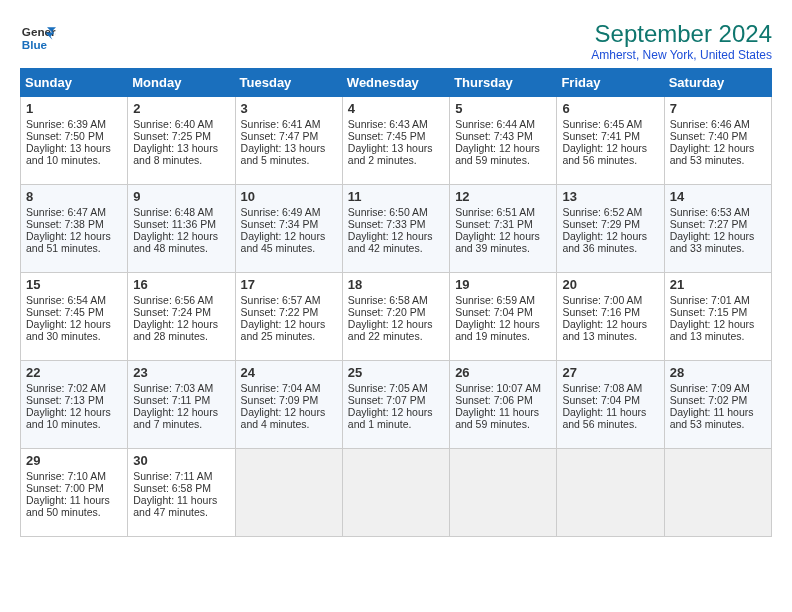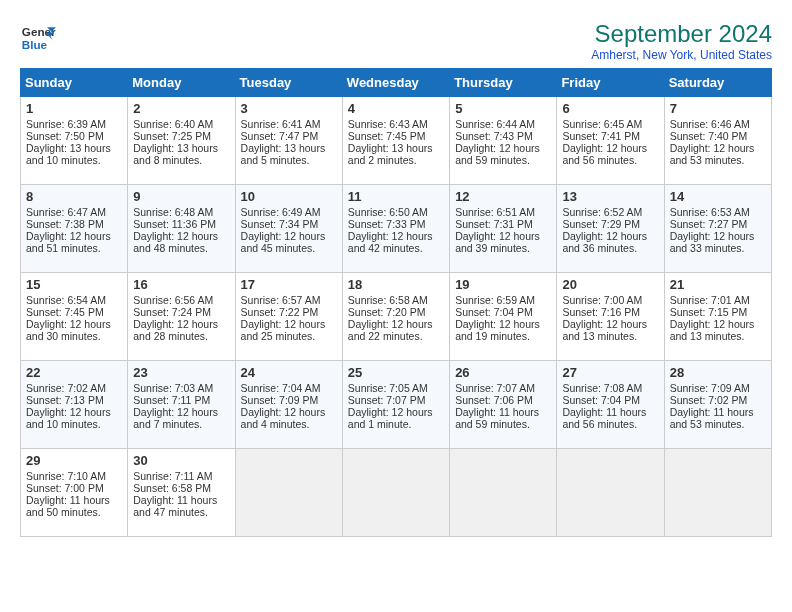--- a/index.html
+++ b/index.html
@@ -263,21 +263,21 @@
         <span>Daylight: 12 hours and 4 minutes.</span>
       </td>
         <td>
         <span class="day-num">25</span>
         <span>Sunrise: 7:05 AM</span><br>
         <span>Sunset: 7:07 PM</span><br>
         <span>Daylight: 12 hours and 1 minute.</span>
       </td>
         <td>
         <span class="day-num">26</span>
-        <span>Sunrise: 7:07 AM</span><br>
+        <span>Sunrise: 10:07 AM</span><br>
         <span>Sunset: 7:06 PM</span><br>
         <span>Daylight: 11 hours and 59 minutes.</span>
       </td>
         <td>
         <span class="day-num">27</span>
         <span>Sunrise: 7:08 AM</span><br>
         <span>Sunset: 7:04 PM</span><br>
         <span>Daylight: 11 hours and 56 minutes.</span>
       </td>
         <td>

